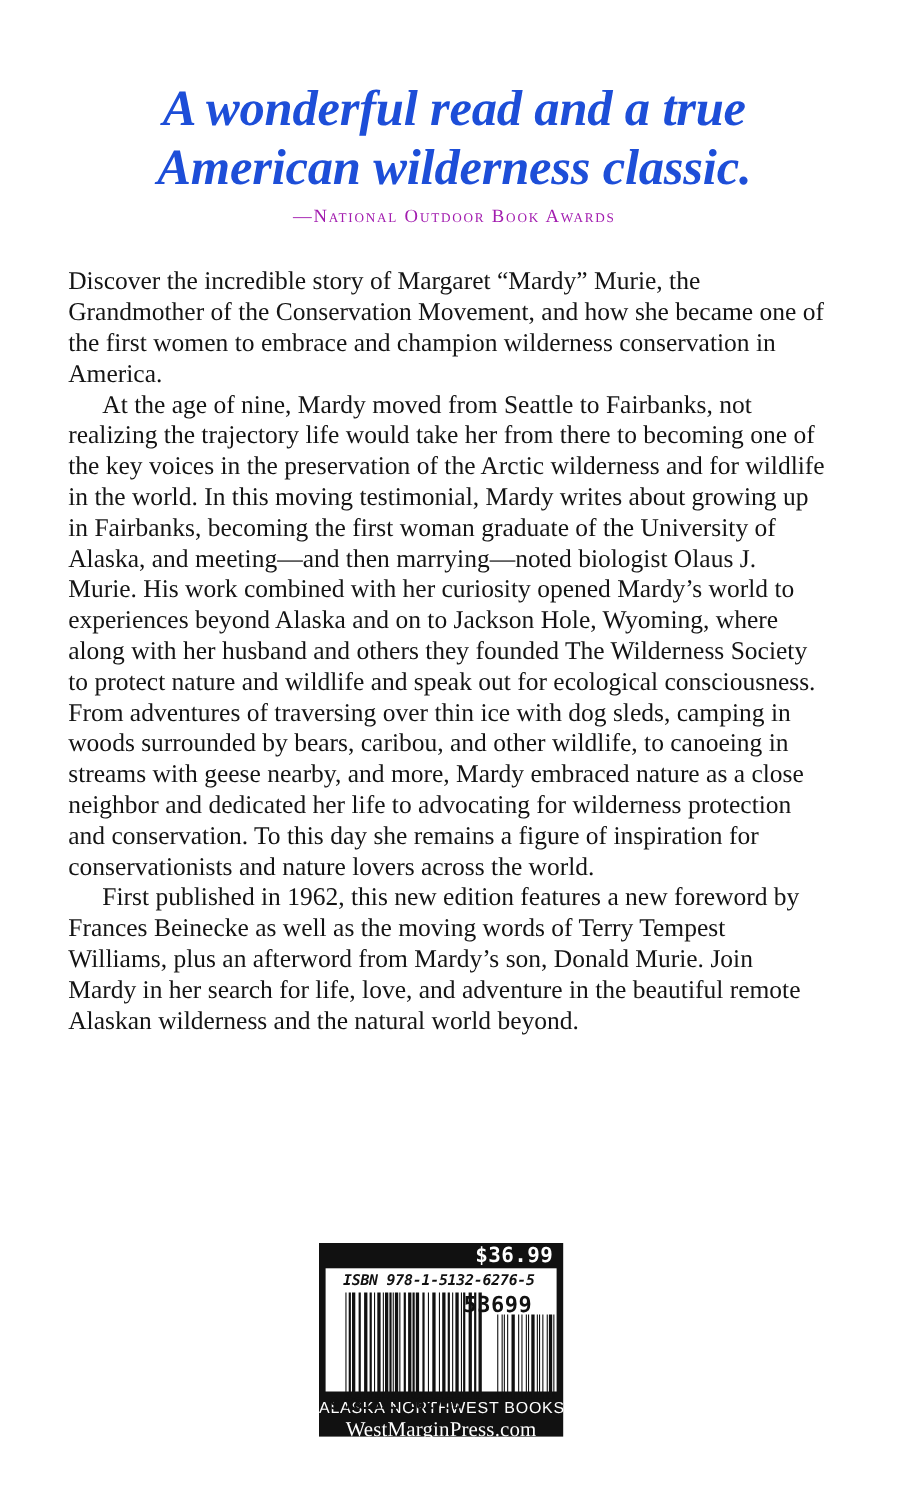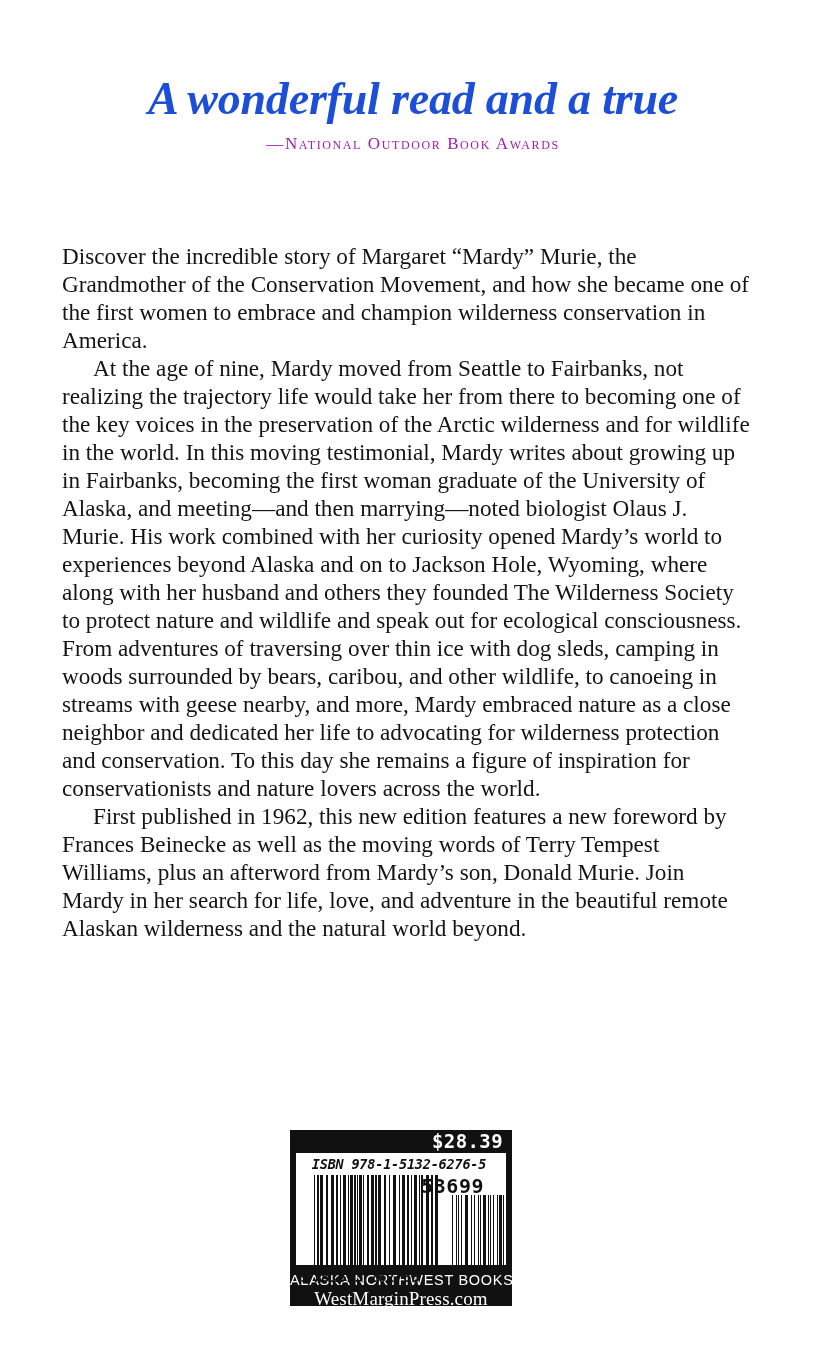--- a/index.html
+++ b/index.html
@@ -213,33 +213,34 @@
     text-align: center;
   }
 </style>
 </head>
 <body>
 
 <div class="page">
 
   <div class="quote-block">
     <span class="quote-line">A wonderful read and a true</span>
+    <span class="quote-line">American wilderness classic.</span>
     <span class="quote-attribution">—National Outdoor Book Awards</span>
   </div>
 
   <div class="body-copy">
     <p class="body-para">Discover the incredible story of Margaret “Mardy” Murie, the Grandmother of the Conservation Movement, and how she became one of the first women to embrace and champion wilderness conservation in America.</p>
     <p class="body-para indented">At the age of nine, Mardy moved from Seattle to Fairbanks, not realizing the trajectory life would take her from there to becoming one of the key voices in the preservation of the Arctic wilderness and for wildlife in the world. In this moving testimonial, Mardy writes about growing up in Fairbanks, becoming the first woman graduate of the University of Alaska, and meeting—and then marrying—noted biologist Olaus J. Murie. His work combined with her curiosity opened Mardy’s world to experiences beyond Alaska and on to Jackson Hole, Wyoming, where along with her husband and others they founded The Wilderness Society to protect nature and wildlife and speak out for ecological consciousness. From adventures of traversing over thin ice with dog sleds, camping in woods surrounded by bears, caribou, and other wildlife, to canoeing in streams with geese nearby, and more, Mardy embraced nature as a close neighbor and dedicated her life to advocating for wilderness protection and conservation. To this day she remains a figure of inspiration for conservationists and nature lovers across the world.</p>
     <p class="body-para indented">First published in 1962, this new edition features a new foreword by Frances Beinecke as well as the moving words of Terry Tempest Williams, plus an afterword from Mardy’s son, Donald Murie. Join Mardy in her search for life, love, and adventure in the beautiful remote Alaskan wilderness and the natural world beyond.</p>
   </div>
 
   <div class="barcode-panel">
 
     <div class="price-bar">
-      <span class="price-text">$28.39</span>
+      <span class="price-text">$36.99</span>
     </div>
 
     <div class="ean-area">
       <div class="isbn-text">ISBN 978-1-5132-6276-5</div>
       <div class="addon-digits">53699</div>
 
       <div class="bars-main">
           <span class="bar" style="left: 0px; width: 1px;"></span>
           <span class="bar" style="left: 3px; width: 2px;"></span>
           <span class="bar" style="left: 6px; width: 3px;"></span>

